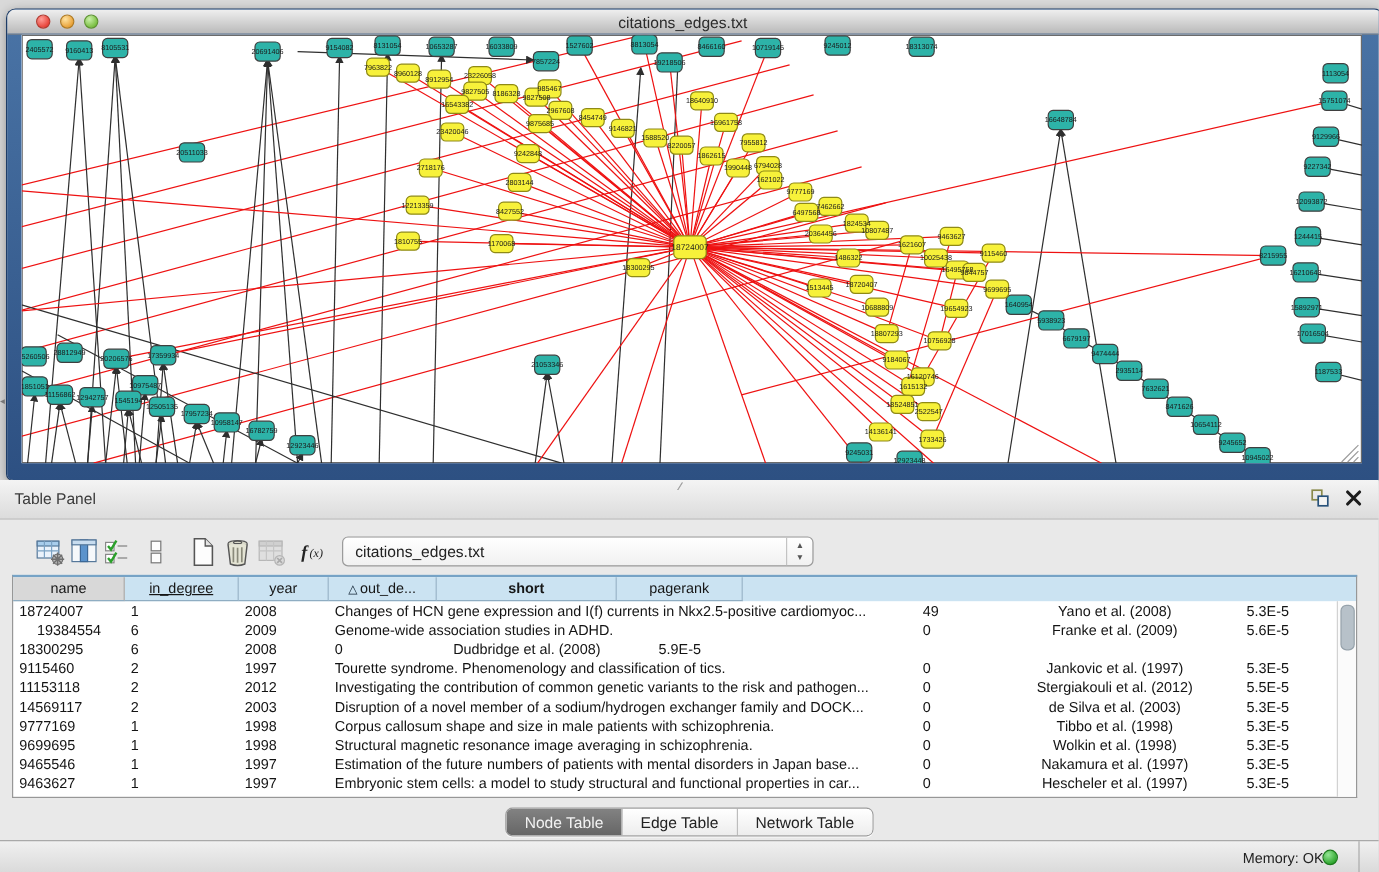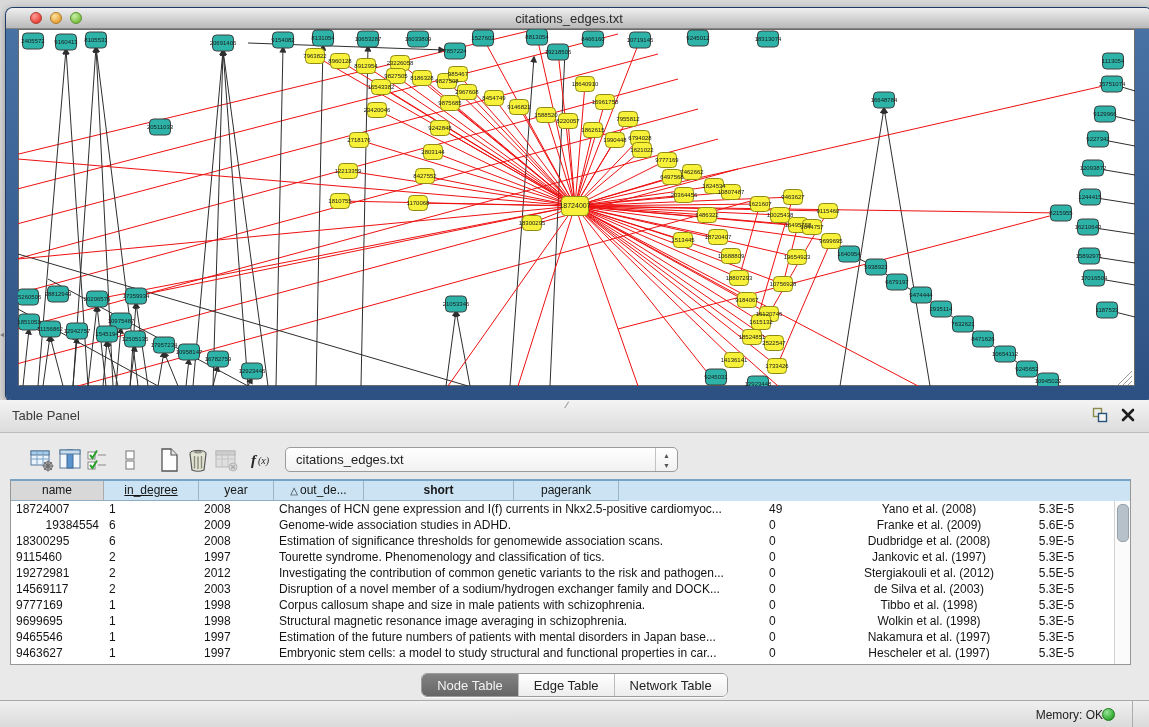--- a/index.html
+++ b/index.html
@@ -584,48 +584,47 @@
           <div class="trow">
             <div class="tc" style="width: 93px; text-align: left;">18724007</div>
             <div class="tc" style="width: 95px; text-align: left;">1</div>
             <div class="tc" style="width: 75px; text-align: left;">2008</div>
             <div class="tc" style="width: 490px; text-align: left;">Changes of HCN gene expression and I(f) currents in Nkx2.5-positive cardiomyoc...</div>
             <div class="tc" style="width: 90px; text-align: left;">49</div>
             <div class="tc" style="width: 150px; text-align: center;">Yano et al. (2008)</div>
             <div class="tc" style="width: 105px; text-align: center;">5.3E-5</div>
           </div>
           <div class="trow">
-            <div class="tc" style="width: 93px; text-align: right;">19384554</div>
+            <div class="tc" style="width: 93px; text-align: center;">19384554</div>
             <div class="tc" style="width: 95px; text-align: left;">6</div>
             <div class="tc" style="width: 75px; text-align: left;">2009</div>
             <div class="tc" style="width: 490px; text-align: left;">Genome-wide association studies in ADHD.</div>
             <div class="tc" style="width: 90px; text-align: left;">0</div>
             <div class="tc" style="width: 150px; text-align: center;">Franke et al. (2009)</div>
             <div class="tc" style="width: 105px; text-align: center;">5.6E-5</div>
           </div>
           <div class="trow">
             <div class="tc" style="width: 93px; text-align: left;">18300295</div>
             <div class="tc" style="width: 95px; text-align: left;">6</div>
             <div class="tc" style="width: 75px; text-align: left;">2008</div>
-            <div class="tc" style="width: 490px; text-align: left;">Estimation of significance thresholds for genomewide association scans.</div>
             <div class="tc" style="width: 90px; text-align: left;">0</div>
             <div class="tc" style="width: 150px; text-align: center;">Dudbridge et al. (2008)</div>
             <div class="tc" style="width: 105px; text-align: center;">5.9E-5</div>
           </div>
           <div class="trow">
             <div class="tc" style="width: 93px; text-align: left;">9115460</div>
             <div class="tc" style="width: 95px; text-align: left;">2</div>
             <div class="tc" style="width: 75px; text-align: left;">1997</div>
             <div class="tc" style="width: 490px; text-align: left;">Tourette syndrome. Phenomenology and classification of tics.</div>
             <div class="tc" style="width: 90px; text-align: left;">0</div>
             <div class="tc" style="width: 150px; text-align: center;">Jankovic et al. (1997)</div>
             <div class="tc" style="width: 105px; text-align: center;">5.3E-5</div>
           </div>
           <div class="trow">
-            <div class="tc" style="width: 93px; text-align: left;">19272981</div>
+            <div class="tc" style="width: 93px; text-align: left;">11153118</div>
             <div class="tc" style="width: 95px; text-align: left;">2</div>
             <div class="tc" style="width: 75px; text-align: left;">2012</div>
             <div class="tc" style="width: 490px; text-align: left;">Investigating the contribution of common genetic variants to the risk and pathogen...</div>
             <div class="tc" style="width: 90px; text-align: left;">0</div>
             <div class="tc" style="width: 150px; text-align: center;">Stergiakouli et al. (2012)</div>
             <div class="tc" style="width: 105px; text-align: center;">5.5E-5</div>
           </div>
           <div class="trow">
             <div class="tc" style="width: 93px; text-align: left;">14569117</div>
             <div class="tc" style="width: 95px; text-align: left;">2</div>

